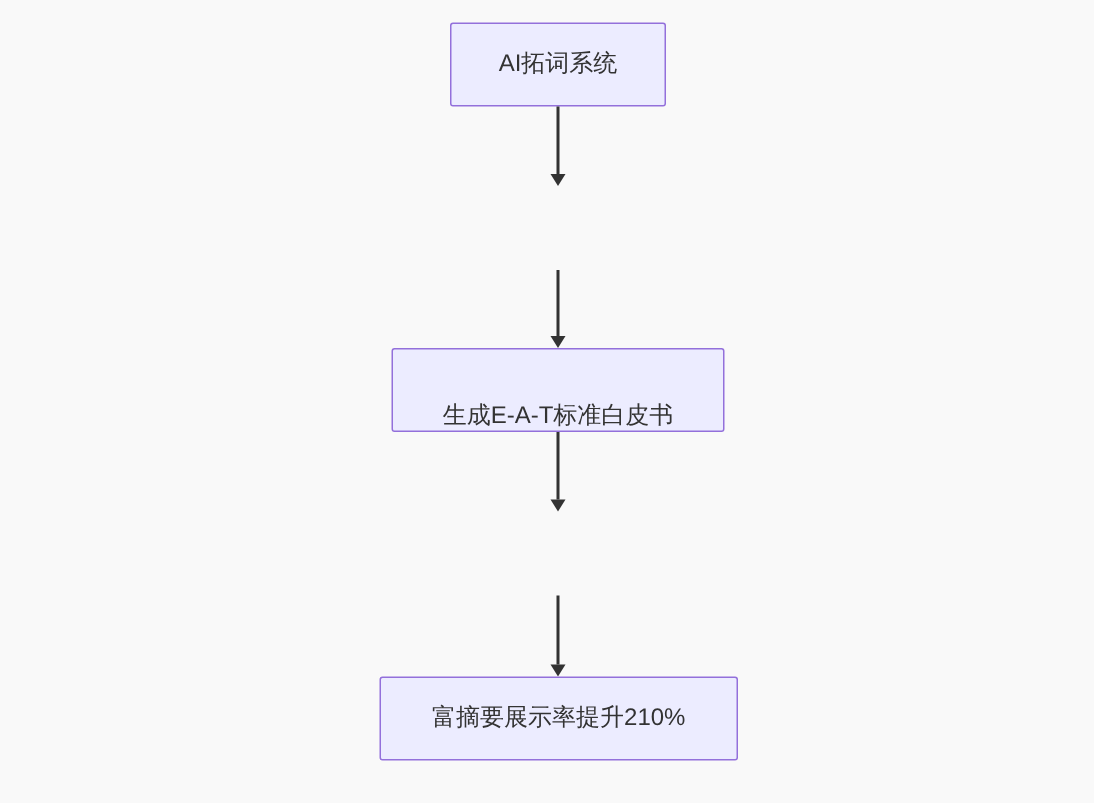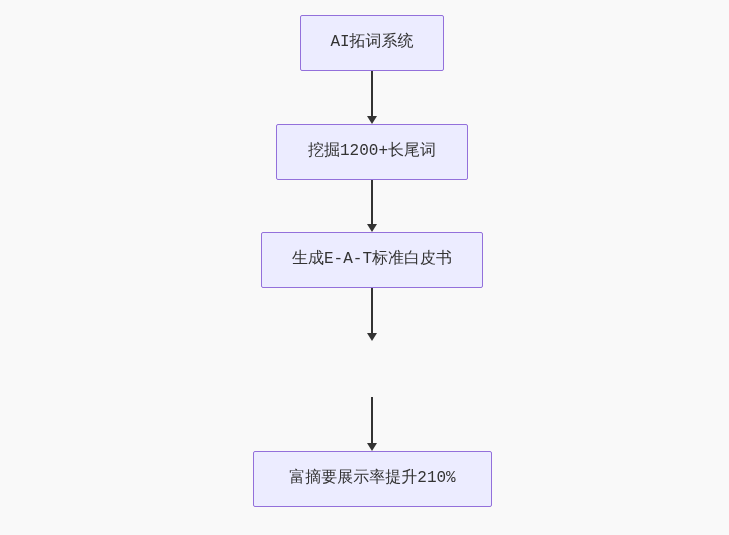--- a/index.html
+++ b/index.html
@@ -6,41 +6,41 @@
     margin: 0;
     padding: 0;
     background: #f9f9f9;
   }
   .canvas {
     position: relative;
     width: 729px;
     height: 535px;
     background: #f9f9f9;
     overflow: hidden;
-    font-family: Liberation Mono, monospace;
+    font-family: Liberation Sans, sans-serif;
   }
   .node {
     position: absolute;
     box-sizing: border-box;
     background: #ECECFF;
     border: 1.5px solid #9370DB;
     border-radius: 2px;
     display: flex;
     align-items: center;
     justify-content: center;
   }
   .node-label {
     color: #333333;
     font-size: 16px;
     line-height: 1.2;
     white-space: nowrap;
   }
   .n1 { left: 300px; top: 15px;  width: 144px; height: 56px; }
   .n2 { left: 276px; top: 124px; width: 192px; height: 56px; }
-  .n3 { left: 261px; top: 232px; width: 222px; height: 56px; }
+  .n3 { left: 261px; top: 232px; width: 222px; height: 56px; align-items: flex-end; }
   .n4 { left: 264px; top: 341px; width: 215px; height: 56px; }
   .n5 { left: 253px; top: 451px; width: 239px; height: 56px; }
 
   .arrow {
     position: absolute;
     left: 366px;
     width: 12px;
     display: flex;
     flex-direction: column;
     align-items: center;
@@ -69,23 +69,20 @@
 
   <div class="node n1">
     <span class="node-label">AI拓词系统</span>
   </div>
 
   <div class="arrow a1">
     <div class="shaft"></div>
     <div class="head"></div>
   </div>
 
-  <div class="node n2">
-    <span class="node-label">挖掘1200+长尾词</span>
-  </div>
 
   <div class="arrow a2">
     <div class="shaft"></div>
     <div class="head"></div>
   </div>
 
   <div class="node n3">
     <span class="node-label">生成E-A-T标准白皮书</span>
   </div>
 

